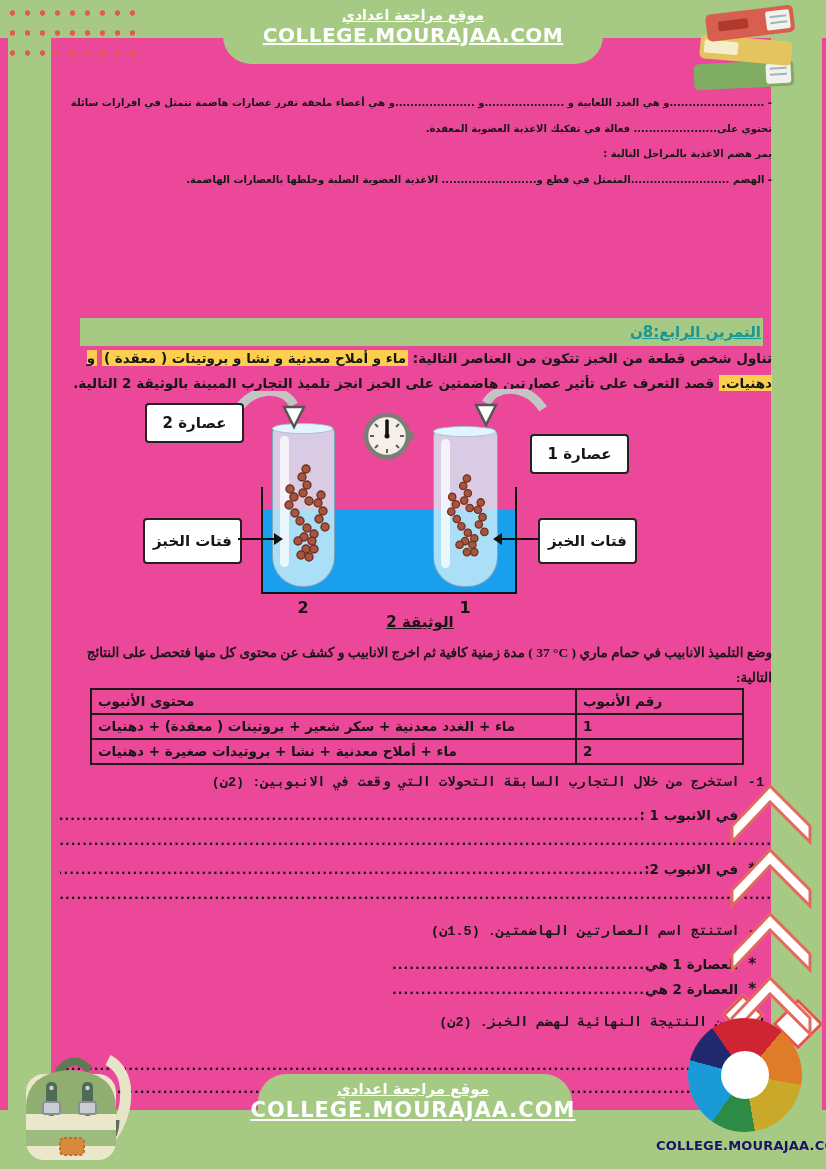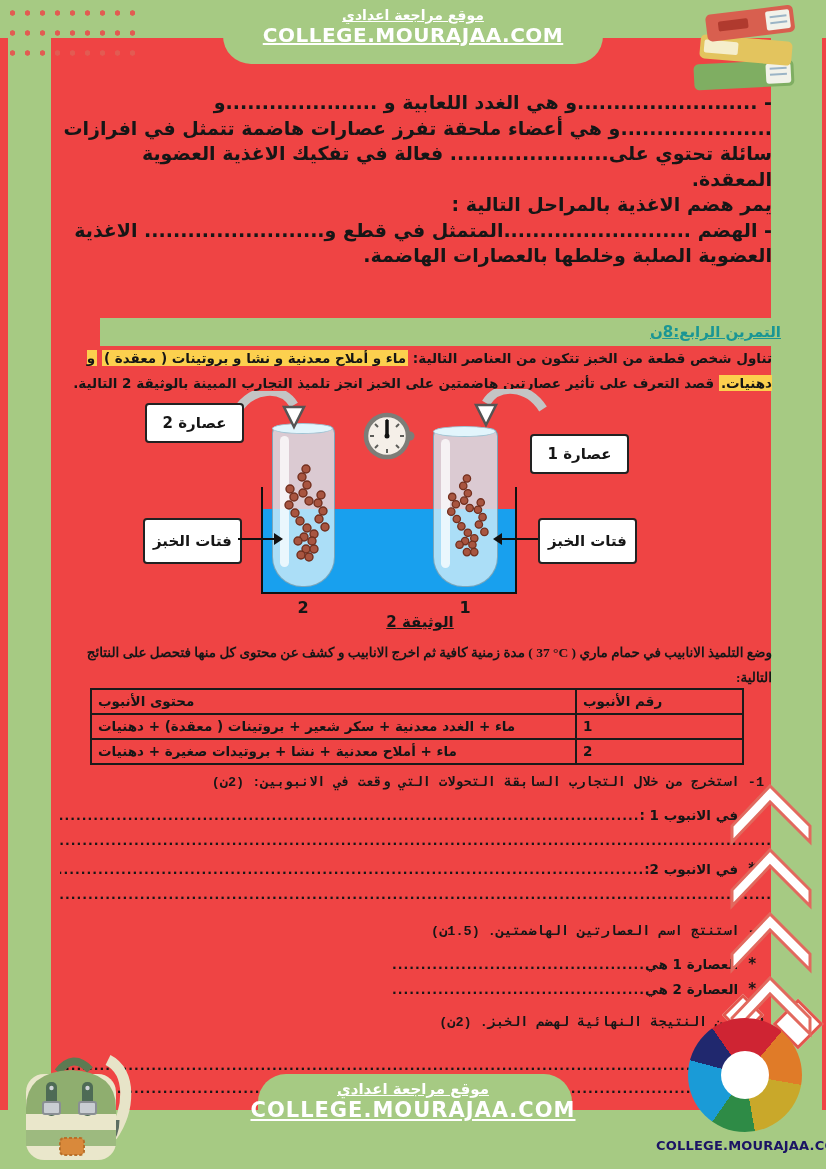--- a/index.html
+++ b/index.html
@@ -5,45 +5,45 @@
   :root{
     --g:#a6ca83;
     --red:#e2695e;
     --ink:#161616;
     --teal:#1a9694;
     --hl:#fcd04e;
     --water:#18a0ee;
     --navy:#1b1464;
   }
   html,body{margin:0;padding:0;background:#fff;}
-  .page{position:relative;width:826px;height:1169px;background:#ef4444;overflow:hidden;
+  .page{position:relative;width:826px;height:1169px;background:#ec4899;overflow:hidden;
         font-family:"DejaVu Sans",sans-serif;color:var(--ink);}
   
   .hdr-band{position:absolute;left:0;top:0;width:826px;height:38px;background:var(--g);}
   .hdr-tab{position:absolute;left:223px;top:0;width:380px;height:64px;background:var(--g);
            border-radius:0 0 28px 28px;text-align:center;color:#fff;z-index:2;}
   .hdr-ar{font-size:14px;font-weight:bold;text-decoration:underline;margin-top:7px;}
   .hdr-en{font-size:20px;font-weight:bold;text-decoration:underline;letter-spacing:.5px;}
   .dots-pattern{position:absolute;left:5px;top:3px;width:138px;height:58px;z-index:3;
       background-image:radial-gradient(circle,#e25b52 2.4px,rgba(0,0,0,0) 3px);
       background-size:15px 20px;}
   .band-l{position:absolute;left:8px;top:38px;width:43px;height:1072px;background:var(--g);}
   .band-r{position:absolute;left:771px;top:38px;width:51px;height:1072px;background:var(--g);}
   .ftr-band{position:absolute;left:0;top:1110px;width:826px;height:59px;background:var(--g);}
   .ftr-tab{position:absolute;left:258px;top:1074px;width:314px;height:40px;background:var(--g);
            border-radius:28px 28px 0 0;}
   .ftr-text{position:absolute;left:0;top:1080px;width:826px;text-align:center;color:#fff;z-index:4;}
   .ftr-ar{font-size:15px;font-weight:bold;text-decoration:underline;}
   .ftr-en{font-size:21px;font-weight:bold;text-decoration:underline;letter-spacing:1px;}
   
   .rtl{direction:rtl;text-align:right;}
-  .intro{position:absolute;left:60px;top:90px;width:712px;font-size:19px;font-weight:bold;
+  .intro{position:absolute;left:60px;top:90px;width:712px;font-size:10px;font-weight:bold;
          line-height:25.5px;}
   .intro p{margin:0;}
-  .ex-band{position:absolute;left:100px;top:318px;width:683px;height:28px;background:var(--g);
+  .ex-band{position:absolute;left:80px;top:318px;width:683px;height:28px;background:var(--g);
            display:flex;align-items:center;}
   .ex-title{margin-right:2px;color:var(--teal);font-size:15px;font-weight:bold;
             text-decoration:underline;}
   .statement{position:absolute;left:60px;top:346px;width:712px;font-size:13.5px;font-weight:bold;
              line-height:25px;}
   .hl{background:var(--hl);padding:0 2px;}
   .note{position:absolute;left:60px;top:640px;width:712px;font-size:13.5px;font-weight:bold;
         line-height:25px;font-family:Liberation Serif, serif;}
   
   .diagram{position:absolute;left:140px;top:395px;width:555px;height:245px;}

